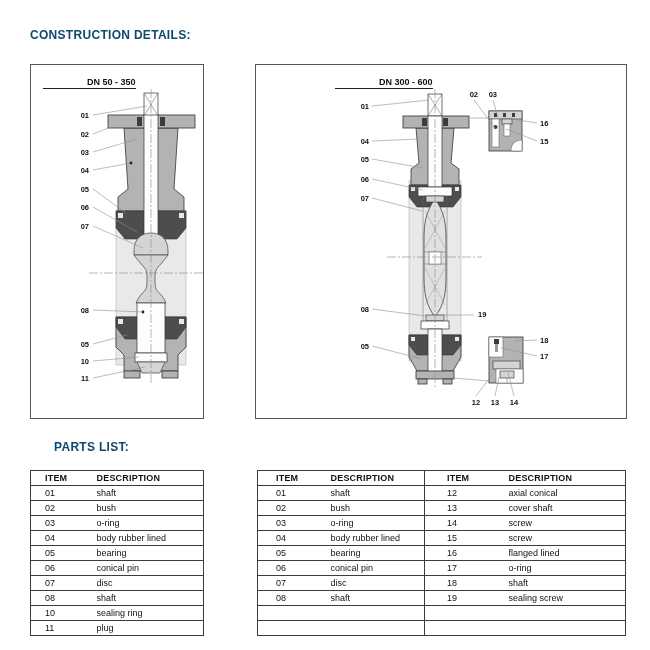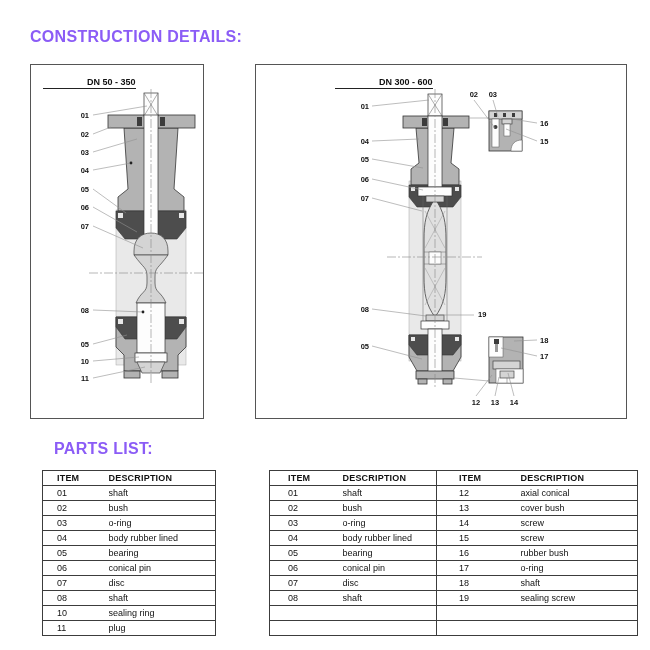--- a/index.html
+++ b/index.html
@@ -1,19 +1,19 @@
 <!DOCTYPE html>
 <html><head>
 <meta charset="utf-8">
 <style>
   html,body{margin:0;padding:0;background:#fff;}
   .canvas{position:relative;width:650px;height:650px;background:#fff;
           font-family:"Liberation Sans",sans-serif;overflow:hidden;}
-  .sect-title{position:absolute;left:30px;font-size:16px;font-weight:bold;
-              color:#8b5cf6;letter-spacing:.3px;}
+  .sect-title{position:absolute;left:30px;font-size:12px;font-weight:bold;
+              color:#0c4a6e;letter-spacing:.3px;}
   #construction-title{top:28px;}
   #parts-title{top:440px;margin-left:24px;}
   .dbox{position:absolute;border:1px solid #555;background:#fff;}
   #box1{left:30px;top:64px;width:172px;height:353px;}
   #box2{left:255px;top:64px;width:370px;height:353px;}
   .dn-label{position:absolute;font-size:9px;font-weight:bold;color:#111;
             border-bottom:1px solid #222;padding-bottom:1px;white-space:nowrap;padding-left:44px;}
   #box1 .dn-label{left:12px;top:12px;}
   #box2 .dn-label{left:79px;top:12px;}
   .dbox svg{position:absolute;left:0;top:0;width:100%;height:100%;}
@@ -34,21 +34,21 @@
   .thin{stroke:#666;stroke-width:.5;}
   .cl{stroke:#888;stroke-width:.6;stroke-dasharray:9 2 2 2;fill:none;}
   .leader{stroke:#909090;stroke-width:.6;fill:none;}
   .labels text{font-family:"Liberation Sans",sans-serif;font-size:7.5px;
                font-weight:bold;fill:#111;}
   .labels line{stroke:#909090;stroke-width:.6;}
   .labels circle{fill:#222;}
 
   
   .ptable{position:absolute;border-collapse:collapse;table-layout:fixed;
-          border:1.5px solid #3c3c3c;background:#fff;margin-left:12px;}
+          border:1.5px solid #3c3c3c;background:#fff;}
   #table1{left:30px;top:470px;width:174px;}
   #table2{left:257px;top:470px;width:369px;}
   .ptable th,.ptable td{border-top:1px solid #3c3c3c;font-size:9px;color:#111;
           text-align:left;padding:2px 0 2px 0;height:9.4px;white-space:nowrap;
           overflow:hidden;}
   .ptable th{font-weight:bold;border-bottom:1.5px solid #3c3c3c;letter-spacing:.2px;}
   #table1 th:nth-child(1),#table1 td:nth-child(1){padding-left:14px;}
   #table2 th:nth-child(1),#table2 td:nth-child(1){padding-left:18px;}
   #table2 th:nth-child(3),#table2 td:nth-child(3){padding-left:22px;
           border-left:1px solid #3c3c3c;}
@@ -296,39 +296,39 @@
         <tr>
           <td>01</td>
           <td>shaft</td>
           <td>12</td>
           <td>axial conical</td>
         </tr>
         <tr>
           <td>02</td>
           <td>bush</td>
           <td>13</td>
-          <td>cover bush</td>
+          <td>cover shaft</td>
         </tr>
         <tr>
           <td>03</td>
           <td>o-ring</td>
           <td>14</td>
           <td>screw</td>
         </tr>
         <tr>
           <td>04</td>
           <td>body rubber lined</td>
           <td>15</td>
           <td>screw</td>
         </tr>
         <tr>
           <td>05</td>
           <td>bearing</td>
           <td>16</td>
-          <td>rubber bush</td>
+          <td>flanged lined</td>
         </tr>
         <tr>
           <td>06</td>
           <td>conical pin</td>
           <td>17</td>
           <td>o-ring</td>
         </tr>
         <tr>
           <td>07</td>
           <td>disc</td>

